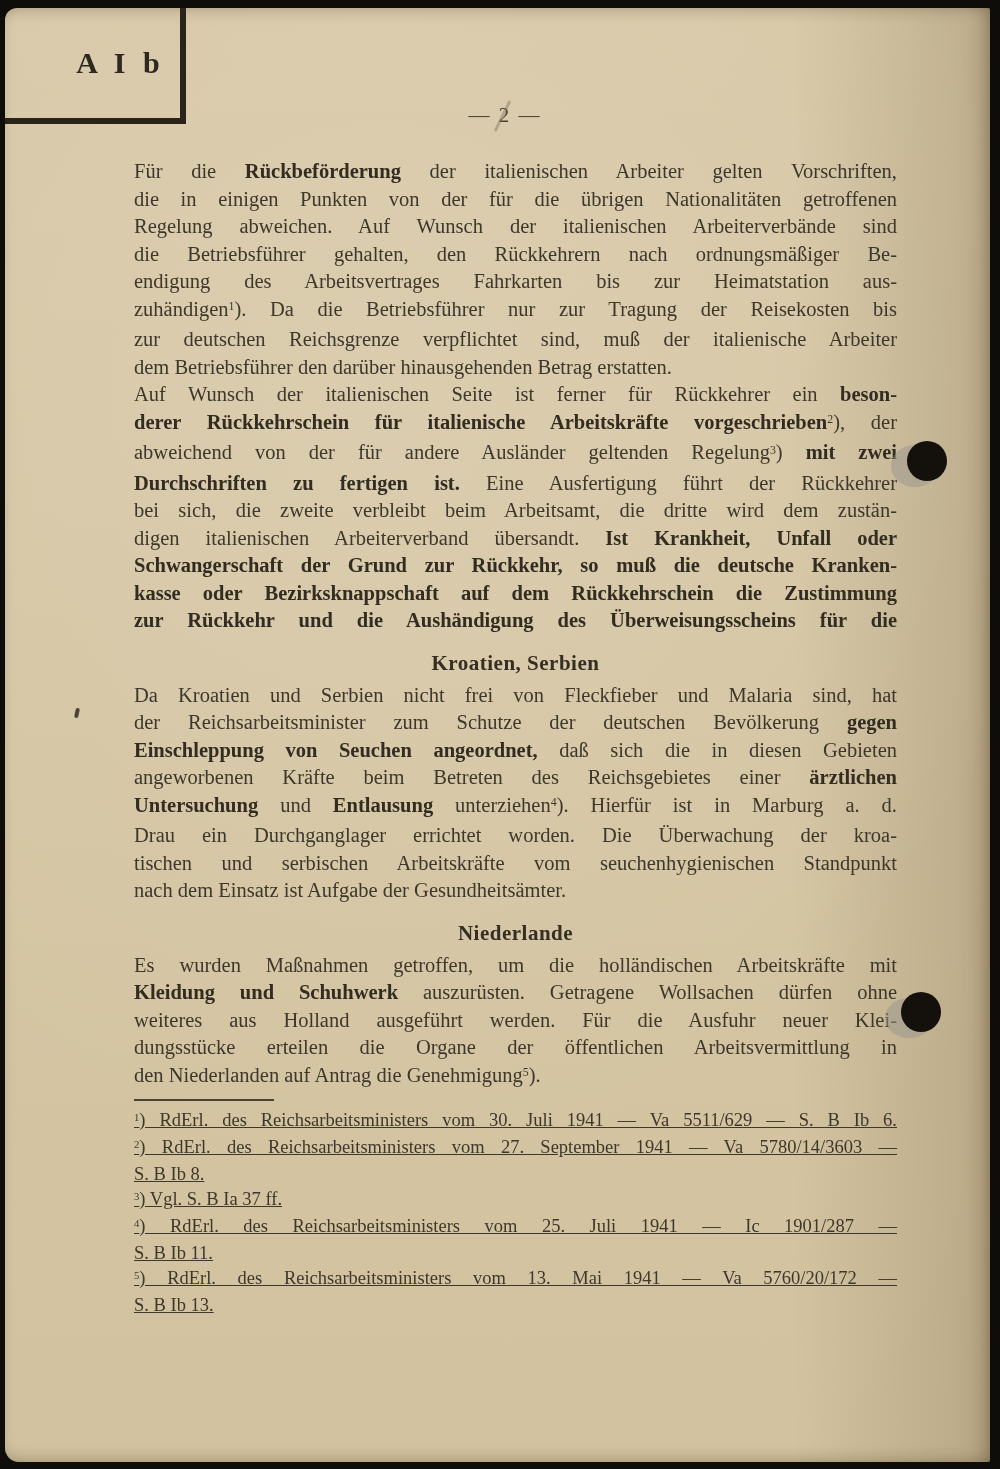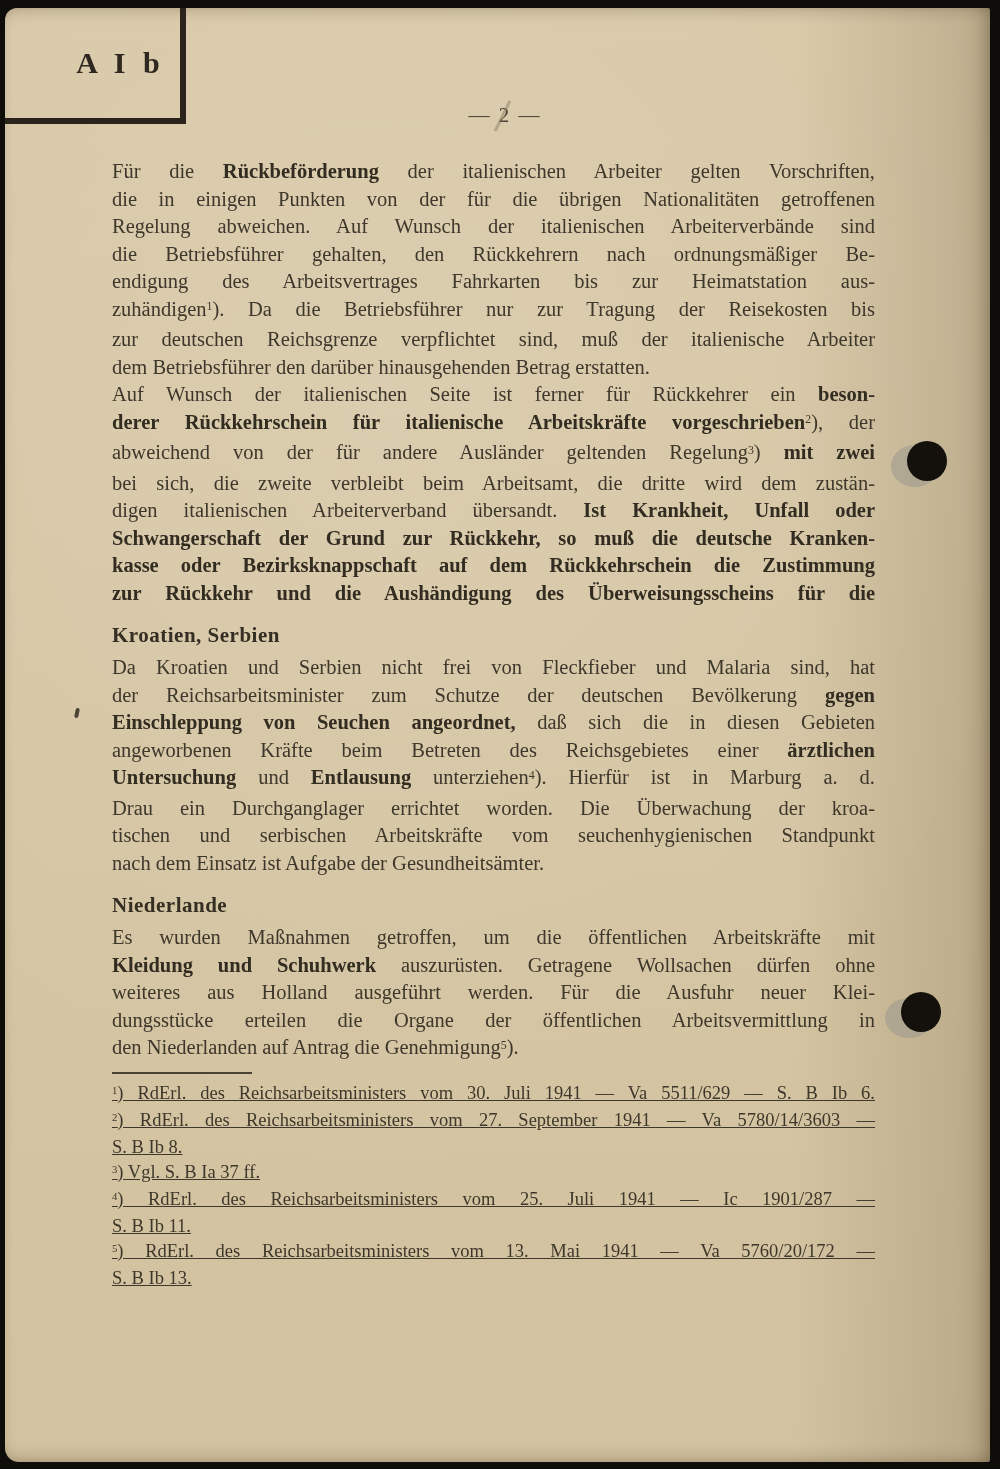--- a/index.html
+++ b/index.html
@@ -29,29 +29,29 @@
   .tab .tab-label{font-weight:bold;font-size:30px;letter-spacing:5px;color:#2e2820;}
   .pagenum{
     position:absolute;left:400px;top:95px;width:200px;text-align:center;
     font-size:21px;color:#4a4233;letter-spacing:2px;
   }
   .pen{
     position:absolute;left:96px;top:-4px;width:3px;height:34px;
     background:rgba(130,118,92,.45);transform:rotate(26deg);border-radius:2px;
   }
   .bodycol{
-    position:absolute;left:107px;top:150px;width:763px;
+    position:absolute;left:129px;top:150px;width:763px;
     color:#3e372b;font-size:20.5px;line-height:27.5px;
   }
   .line{text-align:justify;text-align-last:justify;}
   .line.nl{text-align-last:left;}
   b{font-weight:700;color:#322c21;}
   sup{font-size:.58em;vertical-align:baseline;position:relative;top:-.45em;}
   .heading{
-    font-weight:700;color:#352e23;
+    font-weight:700;text-align:center;color:#352e23;
     margin:15px 0 6px;font-size:21px;line-height:26px;letter-spacing:.5px;
   }
   .fnsep{
     margin:7px 0 7px 0;border:0;border-top:2px solid #4a4233;width:140px;
   }
   .fnotes{font-size:18.5px;line-height:25px;color:#3e372b;text-decoration:underline;}
   .fline{text-align:justify;text-align-last:justify;}
   .fline.nl{text-align-last:left;}
   .hole-shadow{position:absolute;border-radius:50%;background:rgba(152,150,142,.50);}
   .hole{position:absolute;border-radius:50%;background:#14110d;}
@@ -88,40 +88,41 @@
             <div class="line">die Betriebsführer gehalten, den Rückkehrern nach ordnungsmäßiger Be-</div>
             <div class="line">endigung des Arbeitsvertrages Fahrkarten bis zur Heimatstation aus-</div>
             <div class="line">zuhändigen<sup>1</sup>). Da die Betriebsführer nur zur Tragung der Reisekosten bis</div>
             <div class="line">zur deutschen Reichsgrenze verpflichtet sind, muß der italienische Arbeiter</div>
             <div class="line nl">dem Betriebsführer den darüber hinausgehenden Betrag erstatten.</div>
           </div>
           <div class="para">
             <div class="line">Auf Wunsch der italienischen Seite ist ferner für Rückkehrer ein <b>beson-</b></div>
             <div class="line"><b>derer Rückkehrschein für italienische Arbeitskräfte vorgeschrieben</b><sup>2</sup>), der</div>
             <div class="line">abweichend von der für andere Ausländer geltenden Regelung<sup>3</sup>) <b>mit zwei</b></div>
+            <div class="line"><b>Durchschriften zu fertigen ist.</b> Eine Ausfertigung führt der Rückkehrer</div>
             <div class="line">bei sich, die zweite verbleibt beim Arbeitsamt, die dritte wird dem zustän-</div>
             <div class="line">digen italienischen Arbeiterverband übersandt. <b>Ist Krankheit, Unfall oder</b></div>
             <div class="line"><b>Schwangerschaft der Grund zur Rückkehr, so muß die deutsche Kranken-</b></div>
             <div class="line"><b>kasse oder Bezirksknappschaft auf dem Rückkehrschein die Zustimmung</b></div>
             <div class="line"><b>zur Rückkehr und die Aushändigung des Überweisungsscheins für die</b></div>
           </div>
           <div class="heading">Kroatien, Serbien</div>
           <div class="para">
             <div class="line">Da Kroatien und Serbien nicht frei von Fleckfieber und Malaria sind, hat</div>
             <div class="line">der Reichsarbeitsminister zum Schutze der deutschen Bevölkerung <b>gegen</b></div>
             <div class="line"><b>Einschleppung von Seuchen angeordnet,</b> daß sich die in diesen Gebieten</div>
             <div class="line">angeworbenen Kräfte beim Betreten des Reichsgebietes einer <b>ärztlichen</b></div>
             <div class="line"><b>Untersuchung</b> und <b>Entlausung</b> unterziehen<sup>4</sup>). Hierfür ist in Marburg a. d.</div>
             <div class="line">Drau ein Durchganglager errichtet worden. Die Überwachung der kroa-</div>
             <div class="line">tischen und serbischen Arbeitskräfte vom seuchenhygienischen Standpunkt</div>
             <div class="line nl">nach dem Einsatz ist Aufgabe der Gesundheitsämter.</div>
           </div>
           <div class="heading">Niederlande</div>
           <div class="para">
-            <div class="line">Es wurden Maßnahmen getroffen, um die öffentlichen Arbeitskräfte mit</div>
+            <div class="line">Es wurden Maßnahmen getroffen, um die holländischen Arbeitskräfte mit</div>
             <div class="line"><b>Kleidung und Schuhwerk</b> auszurüsten. Getragene Wollsachen dürfen ohne</div>
             <div class="line">weiteres aus Holland ausgeführt werden. Für die Ausfuhr neuer Klei-</div>
             <div class="line">dungsstücke erteilen die Organe der öffentlichen Arbeitsvermittlung in</div>
             <div class="line nl">den Niederlanden auf Antrag die Genehmigung<sup>5</sup>).</div>
           </div>
         </div>
       <hr class="fnsep">
       <div class="fnotes">
           <div class="fline"><sup>1</sup>) RdErl. des Reichsarbeitsministers vom 30. Juli 1941 — Va 5511/629 — S. B Ib 6.</div>
           <div class="fline"><sup>2</sup>) RdErl. des Reichsarbeitsministers vom 27. September 1941 — Va 5780/14/3603 —</div>

